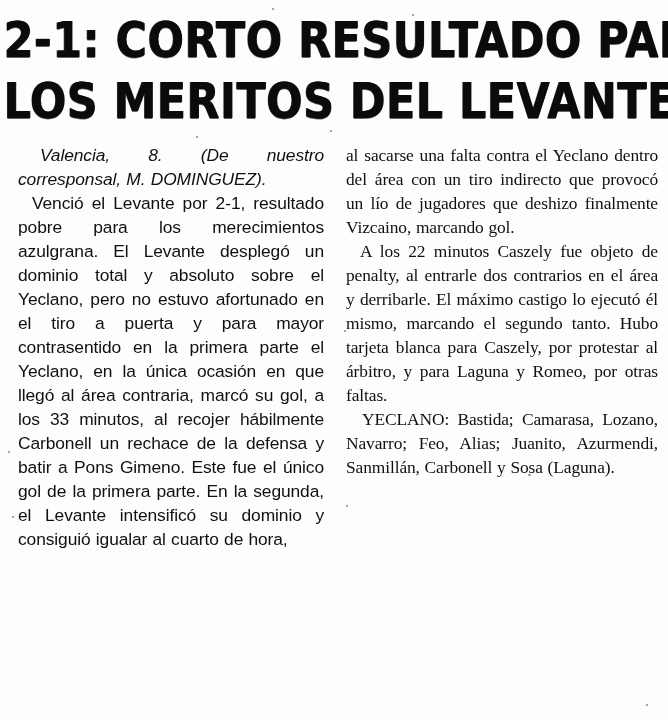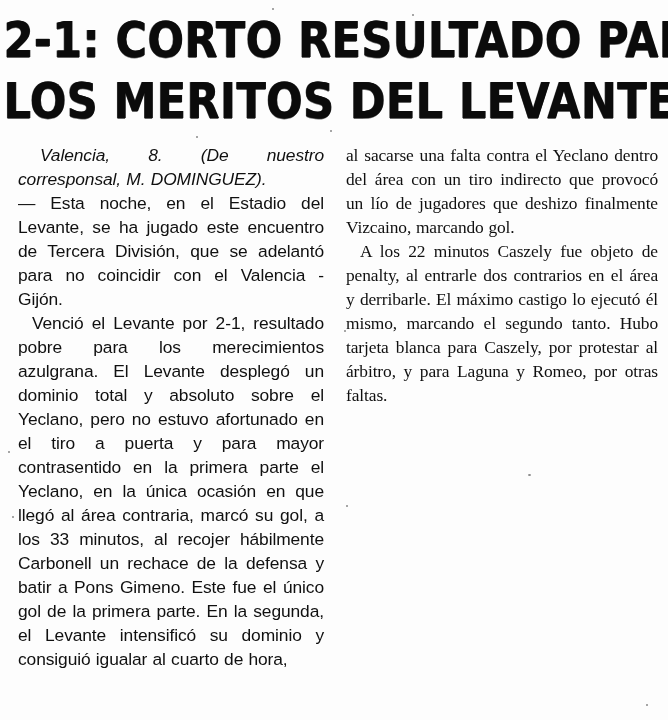--- a/index.html
+++ b/index.html
@@ -125,27 +125,27 @@
 
   <div class="headline">
     <div class="headline-line l1">2-1: CORTO RESULTADO PARA</div>
     <div class="headline-line l2">LOS MERITOS DEL LEVANTE</div>
   </div>
 
   <div class="body-area">
 
     <div class="column left">
       <p class="para dateline">Valencia, 8. (De nuestro corresponsal, M. DOMINGUEZ).</p>
-      <p class="para noindent">— Esta noche, en el Estadio del Levante, se ha jugado este encuentro de Tercera División, que se adelantó para no coincidir con el Valencia - Gijón.</p>
       <p class="para indent">Venció el Levante por 2-1, resultado pobre para los merecimientos azulgrana. El Levante desplegó un dominio total y absoluto sobre el Yeclano, pero no estuvo afortunado en el tiro a puerta y para mayor contrasentido en la primera parte el Yeclano, en la única ocasión en que llegó al área contraria, marcó su gol, a los 33 minutos, al recojer hábilmente Carbonell un rechace de la defensa y batir a Pons Gimeno. Este fue el único gol de la primera parte. En la segunda, el Levante intensificó su dominio y consiguió igualar al cuarto de hora,</p>
     </div>
 
     <div class="column right">
       <p class="para noindent">al sacarse una falta contra el Yeclano dentro del área con un tiro indirecto que provocó un lío de jugadores que deshizo finalmente Vizcaino, marcando gol.</p>
       <p class="para indent">A los 22 minutos Caszely fue objeto de penalty, al entrarle dos contrarios en el área y derribarle. El máximo castigo lo ejecutó él mismo, marcando el segundo tanto. Hubo tarjeta blanca para Caszely, por protestar al árbitro, y para Laguna y Romeo, por otras faltas.</p>
+      <p class="para lineup">YECLANO: Bastida; Camarasa, Lozano, Navarro; Feo, Alias; Juanito, Azurmendi, Sanmillán, Carbonell y Sosa (Laguna).</p>
     </div>
 
   </div>
 
   <span class="speckle" style="left:272px;top:8px;width:2px;height:2px;"></span>
   <span class="speckle" style="left:412px;top:14px;width:2px;height:2px;"></span>
   <span class="speckle" style="left:57px;top:84px;width:2px;height:2px;"></span>
   <span class="speckle" style="left:330px;top:130px;width:2px;height:2px;"></span>
   <span class="speckle" style="left:196px;top:136px;width:2px;height:2px;"></span>
   <span class="speckle" style="left:8px;top:451px;width:2px;height:2px;"></span>

